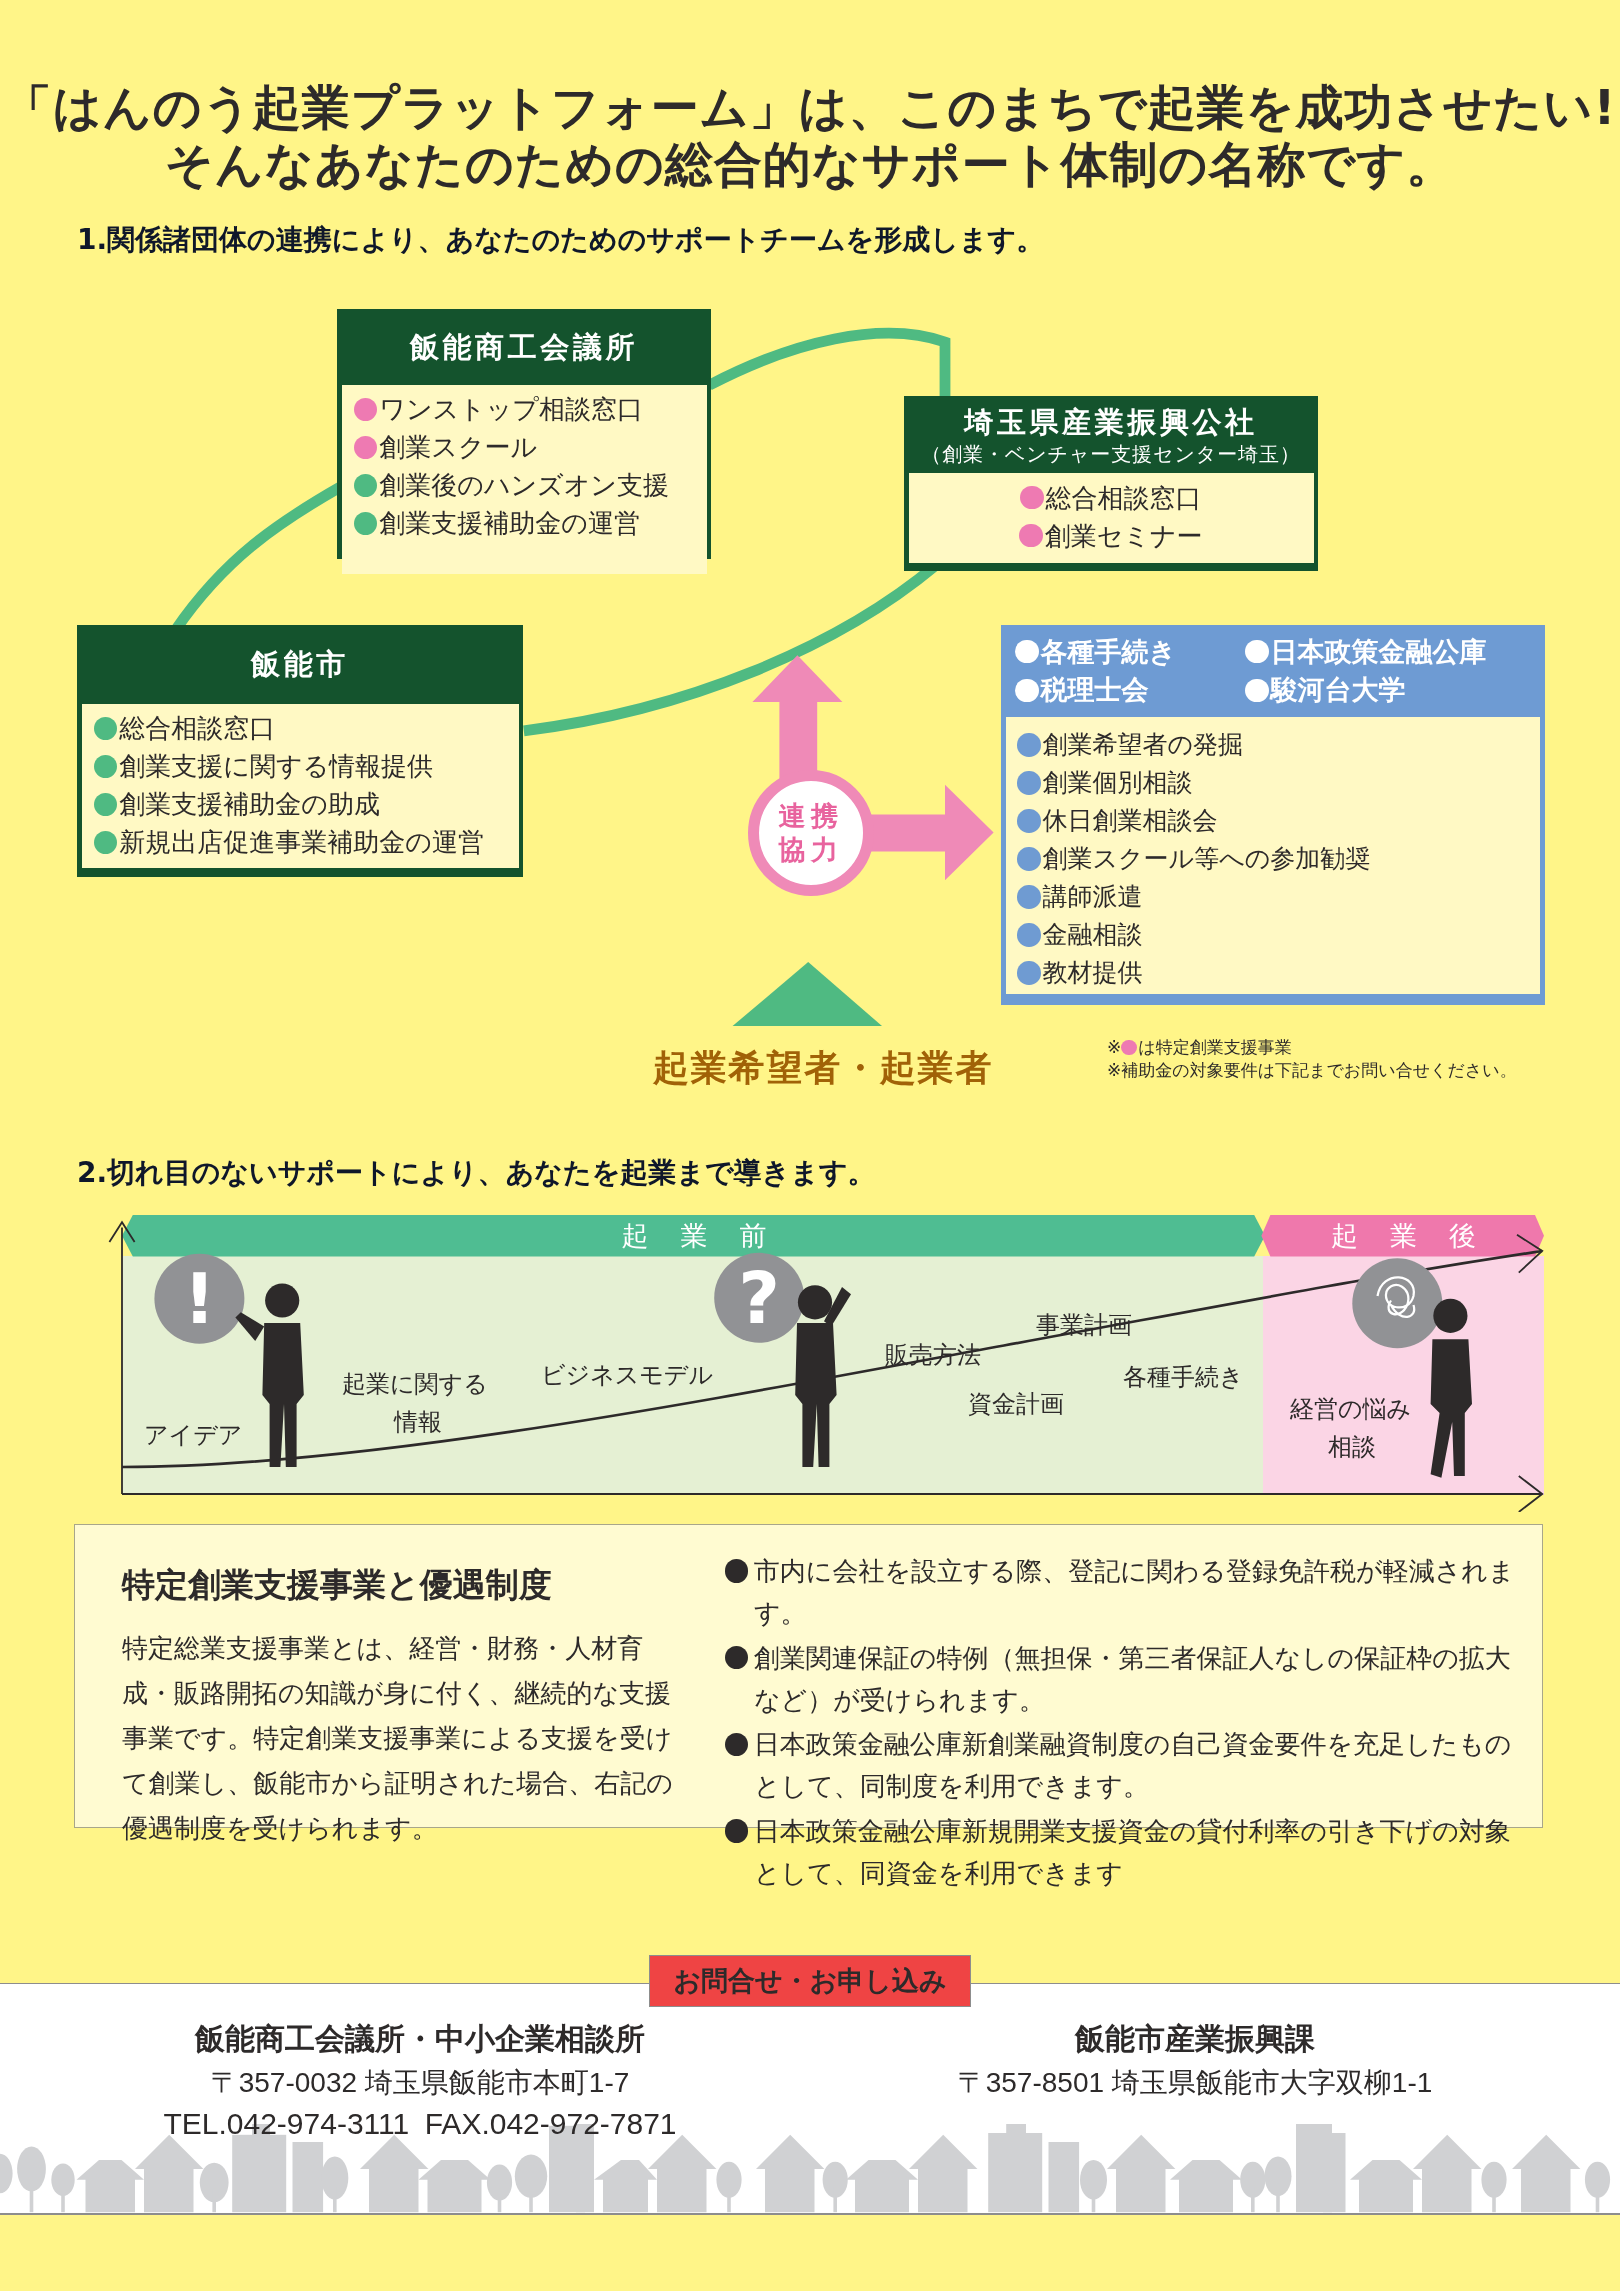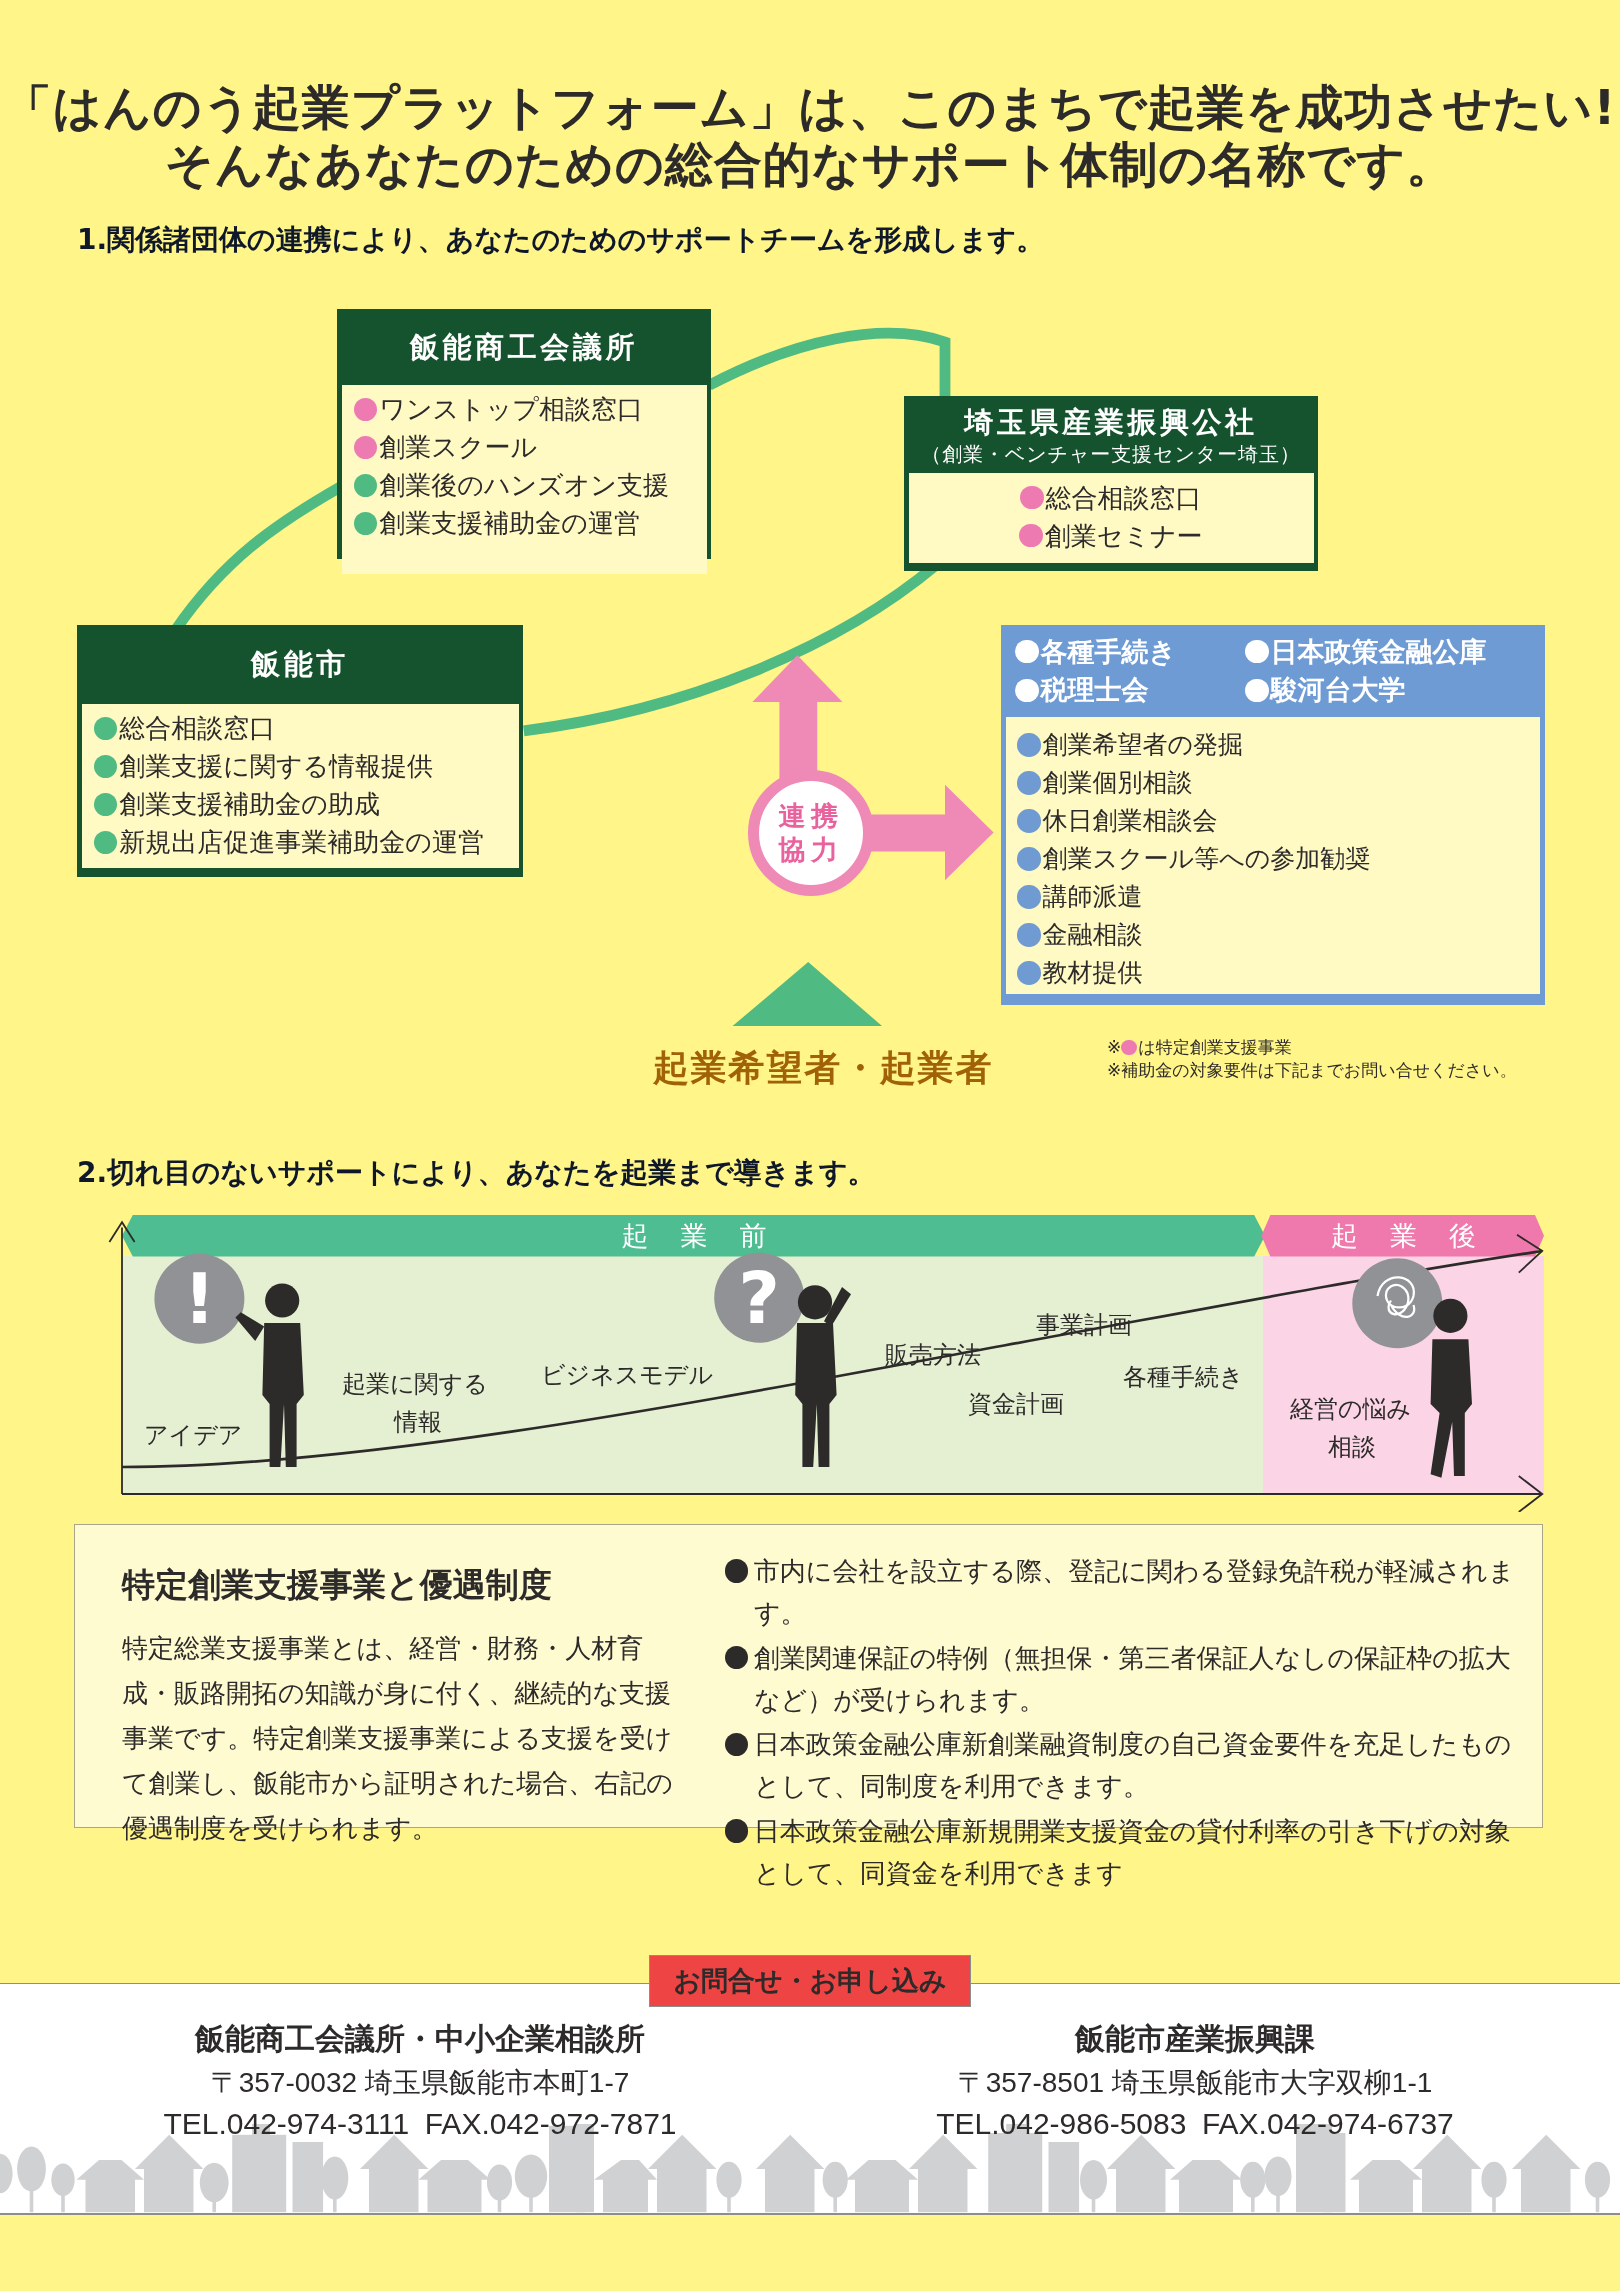--- a/index.html
+++ b/index.html
@@ -368,15 +368,14 @@
 <div class="contact-tab">お問合せ・お申し込み</div>
 
 <div class="contact-col" style="left:60px;">
   <div class="cname">飯能商工会議所・中小企業相談所</div>
   <div class="caddr">〒357-0032 埼玉県飯能市本町1-7</div>
   <div class="ctel">TEL.042-974-3111  FAX.042-972-7871</div>
 </div>
 <div class="contact-col" style="left:835px;">
   <div class="cname">飯能市産業振興課</div>
   <div class="caddr">〒357-8501 埼玉県飯能市大字双柳1-1</div>
-  <div class="ctel">TEL.042-986-5083  FAX.042-974-6737</div>
 </div>
 
 
 </body></html>

